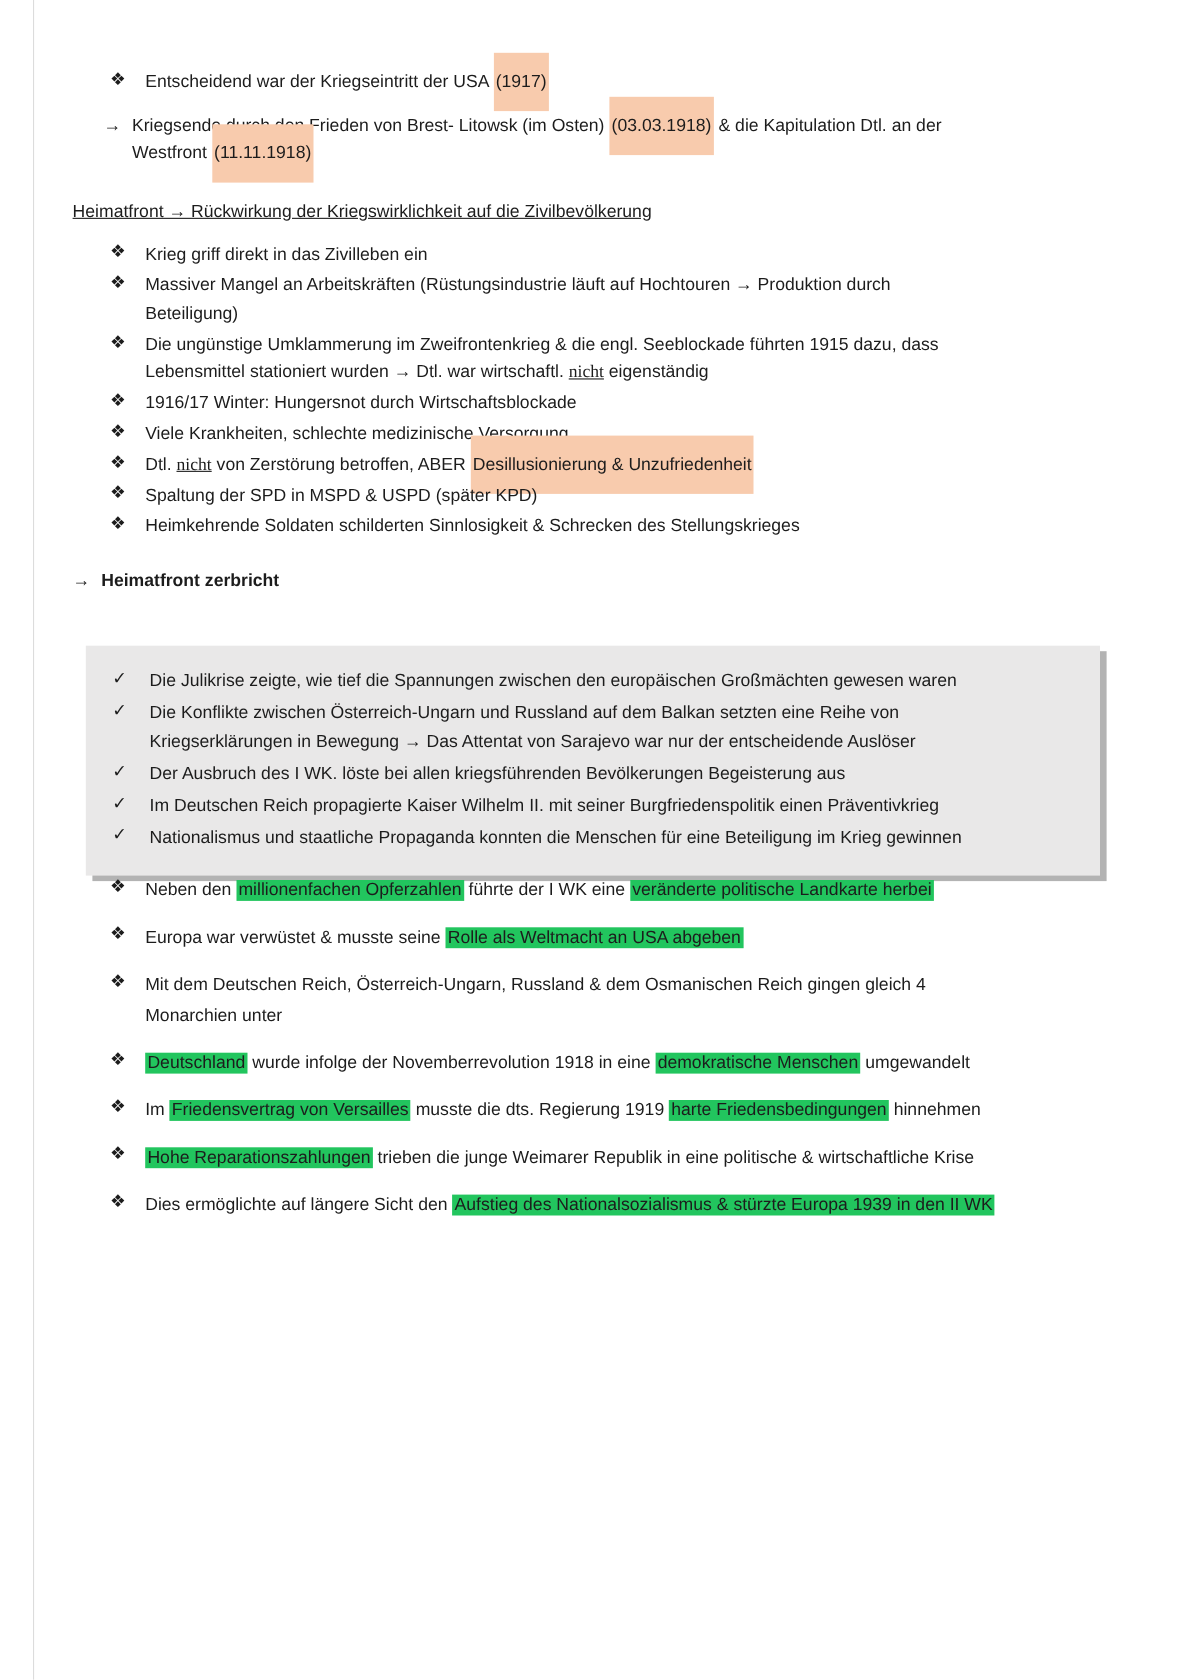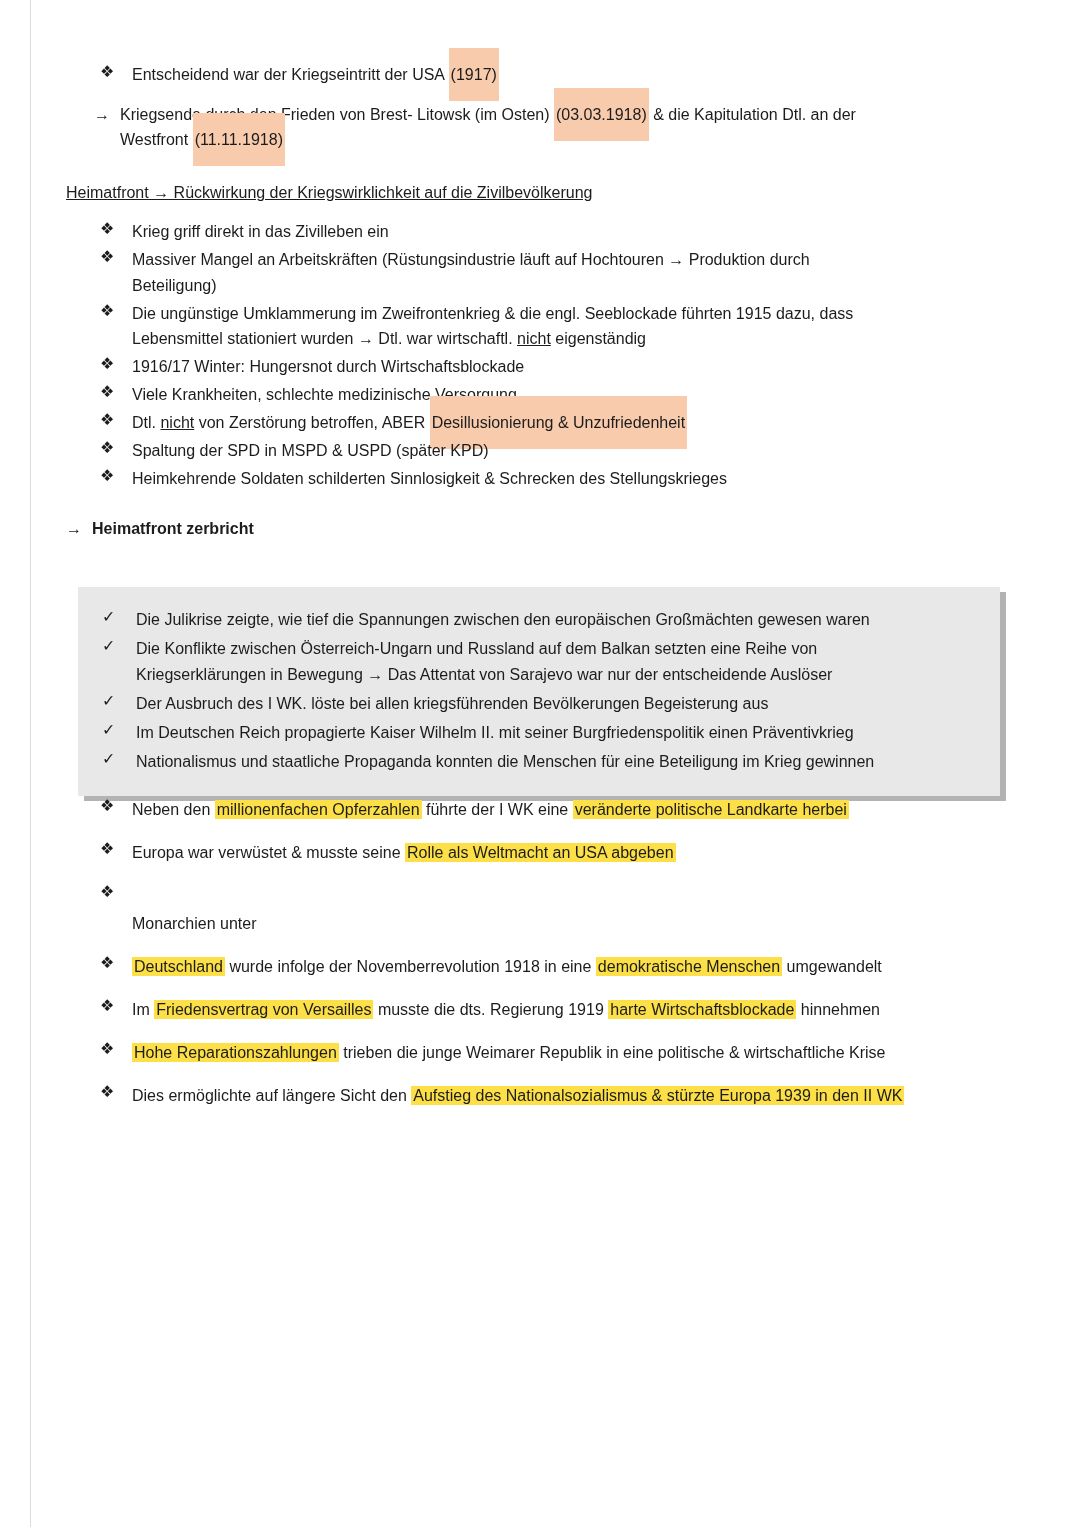--- a/index.html
+++ b/index.html
@@ -4,23 +4,23 @@
 <style>
   html,body{margin:0;padding:0;}
   body{
     width:1080px;height:1527px;background:#ffffff;position:relative;
     font-family:"Liberation Sans",sans-serif;font-size:16px;color:#1c1c1c;
     overflow:hidden;
   }
   .edge-line{position:absolute;left:30px;top:0;width:1px;height:100%;background:#dcdcdc;}
   .page{padding:62px 60px 0 66px;position:relative;}
   .bold{font-weight:normal;}
-  .ul{text-decoration:underline;}
+  .ul{text-decoration:underline;font-family:Liberation Serif, serif;}
   .hl-peach{background:#f8cbad;padding:18px 2px;}
-  .hl-yellow{background:#fde047;padding:1px 2px;}
+  .hl-yellow{background:#22c55e;padding:1px 2px;}
   .li{display:flex;align-items:flex-start;margin-bottom:3px;}
   .marker{flex:0 0 32px;width:32px;}
   .li-text{flex:1 1 auto;line-height:1.6;}
   
   .top-list{padding-left:34px;}
   
   .arrow-para{display:flex;margin:14px 0 0 28px;font-weight:bold;line-height:1.6;}
   .arrow-para .marker{flex:0 0 26px;}
   .arrow-para .li-text{max-width:880px;}
   
@@ -141,29 +141,29 @@
       <div class="li">
         <span class="marker">❖</span>
         <span class="li-text"><span>Neben den </span><span class="hl-yellow">millionenfachen Opferzahlen</span><span> führte der I WK eine </span><span class="hl-yellow">veränderte politische Landkarte herbei</span></span>
       </div>
       <div class="li">
         <span class="marker">❖</span>
         <span class="li-text"><span>Europa war verwüstet &amp; musste seine </span><span class="hl-yellow">Rolle als Weltmacht an USA abgeben</span></span>
       </div>
       <div class="li">
         <span class="marker">❖</span>
-        <span class="li-text"><br><span>Monarchien unter</span></span>
+        <span class="li-text"><span>Mit dem Deutschen Reich, Österreich-Ungarn, Russland &amp; dem Osmanischen Reich gingen gleich 4</span><br><span>Monarchien unter</span></span>
       </div>
       <div class="li">
         <span class="marker">❖</span>
         <span class="li-text"><span class="hl-yellow">Deutschland</span><span> wurde infolge der Novemberrevolution 1918 in eine </span><span class="hl-yellow">demokratische Menschen</span><span> umgewandelt</span></span>
       </div>
       <div class="li">
         <span class="marker">❖</span>
-        <span class="li-text"><span>Im </span><span class="hl-yellow">Friedensvertrag von Versailles</span><span> musste die dts. Regierung 1919 </span><span class="hl-yellow">harte Wirtschaftsblockade</span><span> hinnehmen</span></span>
+        <span class="li-text"><span>Im </span><span class="hl-yellow">Friedensvertrag von Versailles</span><span> musste die dts. Regierung 1919 </span><span class="hl-yellow">harte Friedensbedingungen</span><span> hinnehmen</span></span>
       </div>
       <div class="li">
         <span class="marker">❖</span>
         <span class="li-text"><span class="hl-yellow">Hohe Reparationszahlungen</span><span> trieben die junge Weimarer Republik in eine politische &amp; wirtschaftliche Krise</span></span>
       </div>
       <div class="li">
         <span class="marker">❖</span>
         <span class="li-text"><span>Dies ermöglichte auf längere Sicht den </span><span class="hl-yellow">Aufstieg des Nationalsozialismus &amp; stürzte Europa 1939 in den II WK</span></span>
       </div>
     </div>

